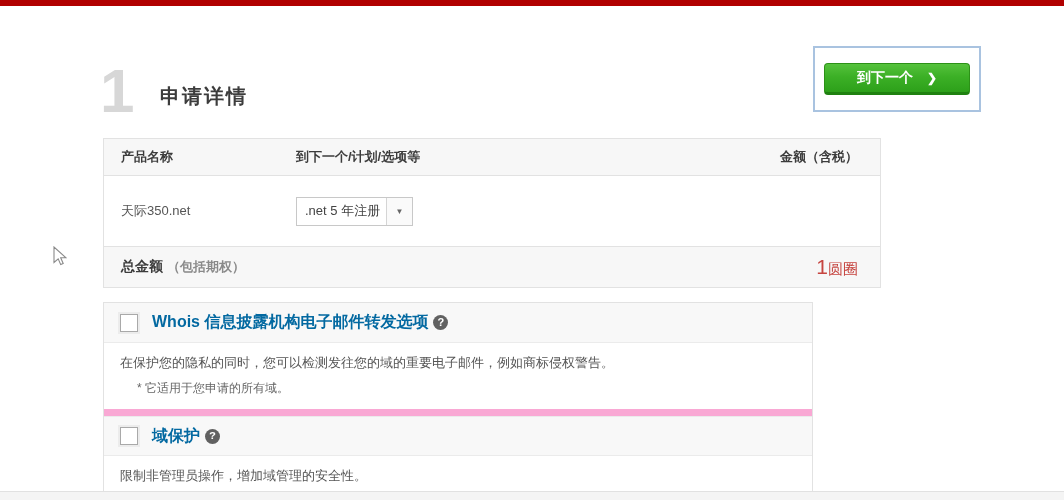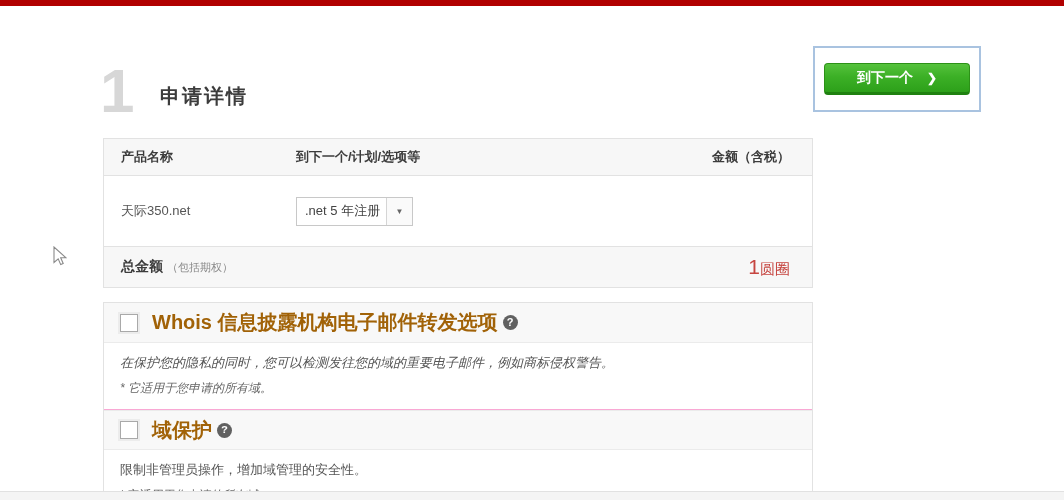--- a/index.html
+++ b/index.html
@@ -18,57 +18,57 @@
   .next-frame { left:813px; top:46px; width:168px; height:66px; border:2px solid #a9c3e0;
     background:#ffffff; display:flex; align-items:center; justify-content:center; }
   .next-button { width:146px; height:32px; border-radius:4px; cursor:pointer;
     background:linear-gradient(180deg,#55c23c 0%,#3cb026 45%,#2da01a 100%);
     border:1px solid #2c9117; border-bottom:3px solid #1f8110;
     color:#ffffff; font-size:14px; font-weight:bold;
     display:flex; align-items:center; justify-content:center; }
   .next-button .chev { margin-left:14px; font-size:12px; }
 
   
-  .order-table { left:103px; top:138px; width:710px; border:1px solid #e2e2e2; background:#fca5a5;
+  .order-table { left:103px; top:138px; width:778px; border:1px solid #e2e2e2; background:#fca5a5;
     font-size:13px; color:#555; }
   .t-row { display:flex; align-items:center; }
   .t-head { height:37px; background:#f7f7f7; border-bottom:1px solid #e2e2e2;
     font-weight:bold; color:#3c3c3c; }
   .col-product { width:192px; padding-left:17px; }
   .col-plan { flex:1; }
   .col-amount { width:195px; padding-right:22px; text-align:right; }
   .t-body { min-height:71px; border-bottom:1px solid #e2e2e2; background:#fff; padding:12px 0; }
   .plan-select { width:117px; height:29px; border:1px solid #c8c8c8; background:#fff;
     display:flex; align-items:stretch; cursor:pointer; }
   .plan-select .sel-text { flex:1; display:flex; align-items:center; padding-left:8px; color:#444; }
   .plan-select .sel-arrow { width:26px; border-left:1px solid #d5d5d5; background:#fafafa;
     display:flex; align-items:center; justify-content:center; font-size:8px; color:#666; }
   .plan-note { margin-top:9px; color:#555; }
   .t-total { height:40px; background:#f7f7f7; }
   .total-label { font-size:14px; font-weight:bold; color:#3c3c3c; }
-  .total-note { font-size:11px; font-weight:normal; color:#8a8a8a; }
+  .total-note { font-size:13px; font-weight:bold; color:#8a8a8a; }
   .price-red { color:#c64540; }
   .total-amount-number { font-size:21px; }
   .total-amount-unit { font-size:15px; }
 
   
   .options-box { left:103px; top:302px; width:710px; border:1px solid #e2e2e2; background:#fff; }
   .opt-header { height:40px; background:#f8f8f8; display:flex; align-items:center;
     padding-left:16px; border-bottom:1px solid #ebebeb; }
   .opt-header.second { border-top:1px solid #ebebeb;font-family:Liberation Mono, monospace; }
   .checkbox { width:18px; height:18px; background:#fff; border:1px solid #a9a9a9;
     box-shadow:0 0 0 2px #ececec; margin-right:14px; cursor:pointer; }
-  .opt-label { font-size:20px; font-weight:bold; color:#a16207; }
+  .opt-label { font-size:16px; font-weight:bold; color:#0369a1; }
   .help-icon { margin-left:5px; width:15px; height:15px; border-radius:50%; background:#616161;
     color:#fff; font-size:11px; font-weight:bold; line-height:15px; text-align:center;
     display:inline-block; cursor:pointer; }
   .opt-desc { padding:11px 16px 12px 16px; background:#fff; }
-  .opt-desc.mid { border-bottom:1px solid #f9a8d4;font-style:italic; }
+  .opt-desc.mid { border-bottom:7px solid #f9a8d4; }
   .desc-line { font-size:13px; color:#555; margin-bottom:8px; }
-  .note-line { font-size:12px; color:#666; }
+  .note-line { font-size:12px; color:#666;margin-left:17px; }
 
   
   .footer-band { left:0; top:491px; width:1064px; height:9px; background:#f4f4f4;
     border-top:1px solid #e1e1e1; }
 
   
   .mouse-cursor { left:52px; top:246px; width:15px; height:21px; pointer-events:none; }
 </style>
 </head>
 <body>

